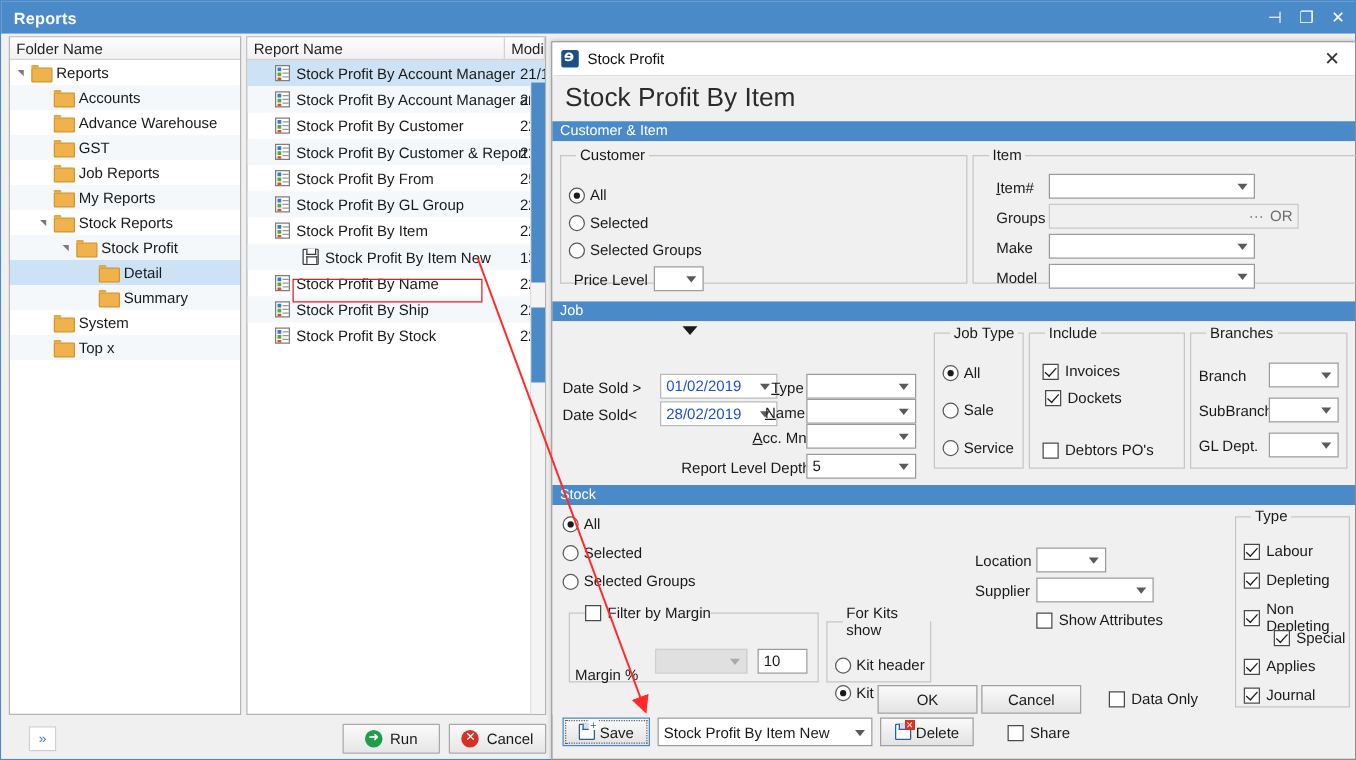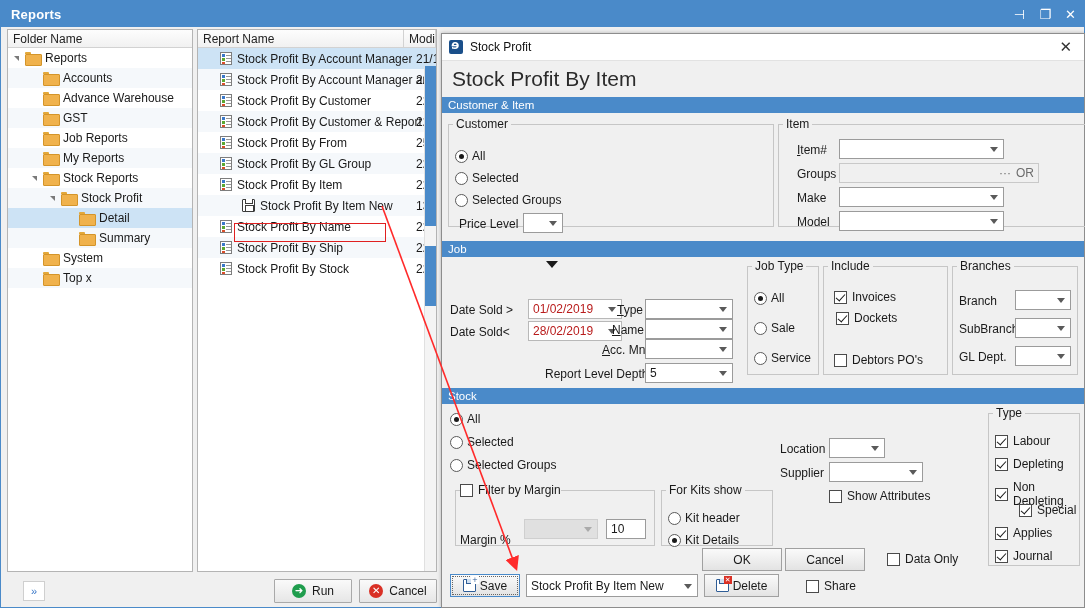--- a/index.html
+++ b/index.html
@@ -244,21 +244,21 @@
     font-size: 11.5px;
   }
   .panel { position: relative; background: #f0f0f0; }
 
   fieldset.gb {
     position: absolute; margin: 0;
     border: 1px solid #c6c6c6; border-radius: 0;
     padding: 0;
   }
   fieldset.gb > legend {
-    font-size: 12px; color: #1a1a1a; padding: 0 3px; margin-left: 4px;
+    font-size: 12px; color: #1a1a1a; padding: 0 3px; margin-left: 12px;
   }
 
   .rad { display: flex; align-items: center; gap: 4px; font-size: 12px; color: #1a1a1a; }
   .radio {
     width: 13px; height: 13px; border-radius: 50%;
     border: 1px solid #5a5a5a; background: #fff;
     position: relative; flex: 0 0 auto;
   }
   .radio.on::after {
     content:""; position:absolute; left:3px; top:3px;
@@ -276,21 +276,21 @@
   }
   .lbl { font-size: 12px; color: #1a1a1a; }
   .lbl u { text-decoration: underline; }
 
   .combo {
     background: #ffffff; border: 1px solid #9b9b9b;
     height: 20px; display: flex; align-items: center;
     padding-left: 4px; font-size: 12px; color: #1a1a1a;
     position: relative;
   }
-  .combo.grayed { background: #ffffff; color: #b91c1c; border-color: #b8b8b8; }
+  .combo.grayed { background: #ffffff; color: #1d4ed8; border-color: #b8b8b8; }
   .combo.disabled { background: #e0e0e0; border: 1px solid #cfcfcf; color: #9a9a9a; }
   .combo.flat { background: #f0f0f0; border: 1px solid #c9c9c9; }
   .combo .arrow {
     position: absolute; right: 5px; top: 50%;
     width: 0; height: 0; margin-top: -2px;
     border-left: 4px solid transparent;
     border-right: 4px solid transparent;
     border-top: 5px solid #5a5a5a;
   }
   .combo.disabled .arrow { border-top-color: #aaaaaa; }
@@ -793,21 +793,21 @@
         <span class="lbl" style="position:absolute; left:4px; top:36px;">Margin %</span>
         <div class="combo disabled" style="position:absolute; left:68px; top:22px; width:74px;">
           <span></span>
           <span class="arrow"></span>
         </div>
         <div class="txtbox" style="position:absolute; left:150px; top:22px; width:40px;">
           <span>10</span>
         </div>
       </fieldset>
 
-      <fieldset class="gb" style="left:219px; top:79px; width:112px; height:63px;">
+      <fieldset class="gb" style="left:219px; top:79px; width:84px; height:63px;">
         <legend>For Kits show</legend>
         <div class="rad" style="position:absolute; left:6px; top:14px;">
           <span class="radio"></span>
           <span>Kit header</span>
         </div>
         <div class="rad" style="position:absolute; left:6px; top:36px;">
           <span class="radio on"></span>
           <span>Kit Details</span>
         </div>
       </fieldset>

